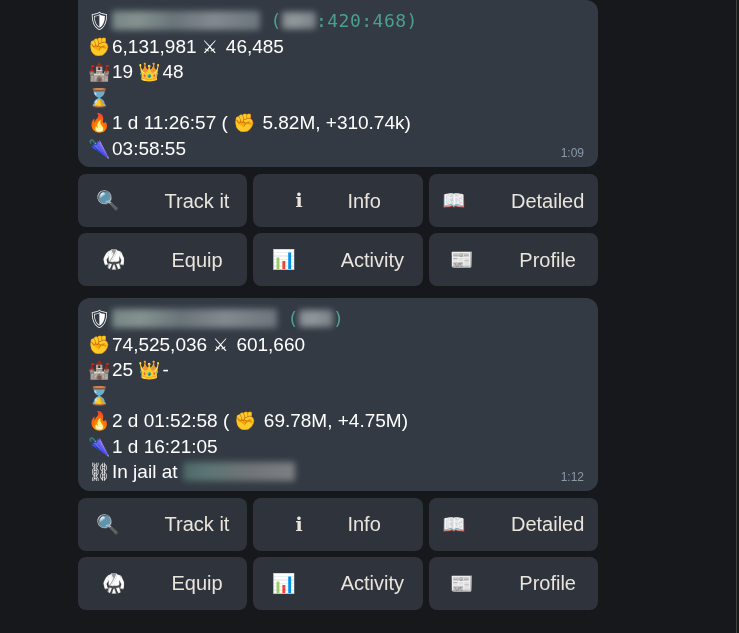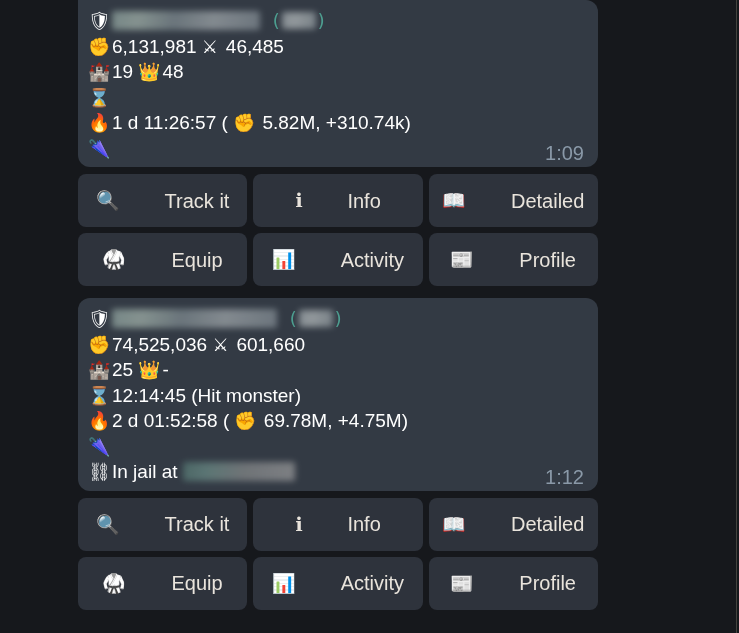--- a/index.html
+++ b/index.html
@@ -90,21 +90,21 @@
     display: inline-flex;
     align-items: center;
   }
   .coords .paren { color: #4c9f90; }
 
   .timestamp {
     position: absolute;
     right: 14px;
     bottom: 4px;
     color: #8a99a8;
-    font-size: 20px;
+    font-size: 12px;
     line-height: 20px;
   }
 
   
   .btn-grid {
     display: grid;
     grid-template-columns: 1fr 1fr 1fr;
     gap: 6px;
     margin-top: 7px;
   }
@@ -130,26 +130,26 @@
   .kbd-btn .blabel { line-height: 1; margin-left: 37px; }
   .spacer-12 { height: 12px; }
 </style>
 </head>
 <body>
 
 <div id="app">
   <div class="edge-rule"></div>
   <div class="chat-column" id="chat-column">
       <div class="bubble first" id="message-1">
-        <div class="line"><span class="emo">🛡</span><span class="redact name1"></span><span>  </span><span class="coords"><span class="paren">(</span><span class="redact world"></span><span class="paren">)</span></span></div>
+        <div class="line"><span class="emo">🛡</span><span class="redact name1"></span><span>  </span><span class="coords"><span class="paren">(</span><span class="redact world"></span><span>:420:468</span><span class="paren">)</span></span></div>
         <div class="line"><span class="emo">✊</span><span class="txt">6,131,981</span><span> </span><span class="emo">⚔</span><span class="txt">46,485</span></div>
         <div class="line"><span class="emo">🏰</span><span class="txt">19</span><span> </span><span class="emo">👑</span><span class="txt">48</span></div>
         <div class="line"><span class="emo">⌛</span></div>
         <div class="line"><span class="emo">🔥</span><span class="txt">1 d 11:26:57 (</span><span> </span><span class="emo">✊</span><span class="txt"> 5.82M, +310.74k)</span></div>
-        <div class="line"><span class="emo">🌂</span></div>
+        <div class="line"><span class="emo">🌂</span><span class="txt">03:58:55</span></div>
         <div class="timestamp">1:09</div>
       </div>
       <div class="btn-grid" id="keyboard-1">
         <div class="kbd-btn">
           <span class="bico">🔍</span>
           <span class="blabel">Track it</span>
         </div>
         <div class="kbd-btn">
           <span class="bico">ℹ</span>
           <span class="blabel">Info</span>
@@ -169,23 +169,23 @@
         <div class="kbd-btn">
           <span class="bico">📰</span>
           <span class="blabel">Profile</span>
         </div>
       </div>
       <div class="spacer-12"></div>
       <div class="bubble" id="message-2">
         <div class="line"><span class="emo">🛡</span><span class="redact name2"></span><span>  </span><span class="coords"><span class="paren">(</span><span class="redact world"></span><span class="paren">)</span></span></div>
         <div class="line"><span class="emo">✊</span><span class="txt">74,525,036</span><span> </span><span class="emo">⚔</span><span class="txt">601,660</span></div>
         <div class="line"><span class="emo">🏰</span><span class="txt">25</span><span> </span><span class="emo">👑</span><span class="txt">-</span></div>
-        <div class="line"><span class="emo">⌛</span><span class="txt">12:14:45 (Hit monster)</span></div>
+        <div class="line"><span class="emo">⌛</span></div>
         <div class="line"><span class="emo">🔥</span><span class="txt">2 d 01:52:58 (</span><span> </span><span class="emo">✊</span><span class="txt"> 69.78M, +4.75M)</span></div>
-        <div class="line"><span class="emo">🌂</span></div>
+        <div class="line"><span class="emo">🌂</span><span class="txt">1 d 16:21:05</span></div>
         <div class="line"><span class="emo">⛓</span><span class="txt">In jail at </span><span class="redact jail"></span></div>
         <div class="timestamp">1:12</div>
       </div>
       <div class="btn-grid" id="keyboard-2">
         <div class="kbd-btn">
           <span class="bico">🔍</span>
           <span class="blabel">Track it</span>
         </div>
         <div class="kbd-btn">
           <span class="bico">ℹ</span>

